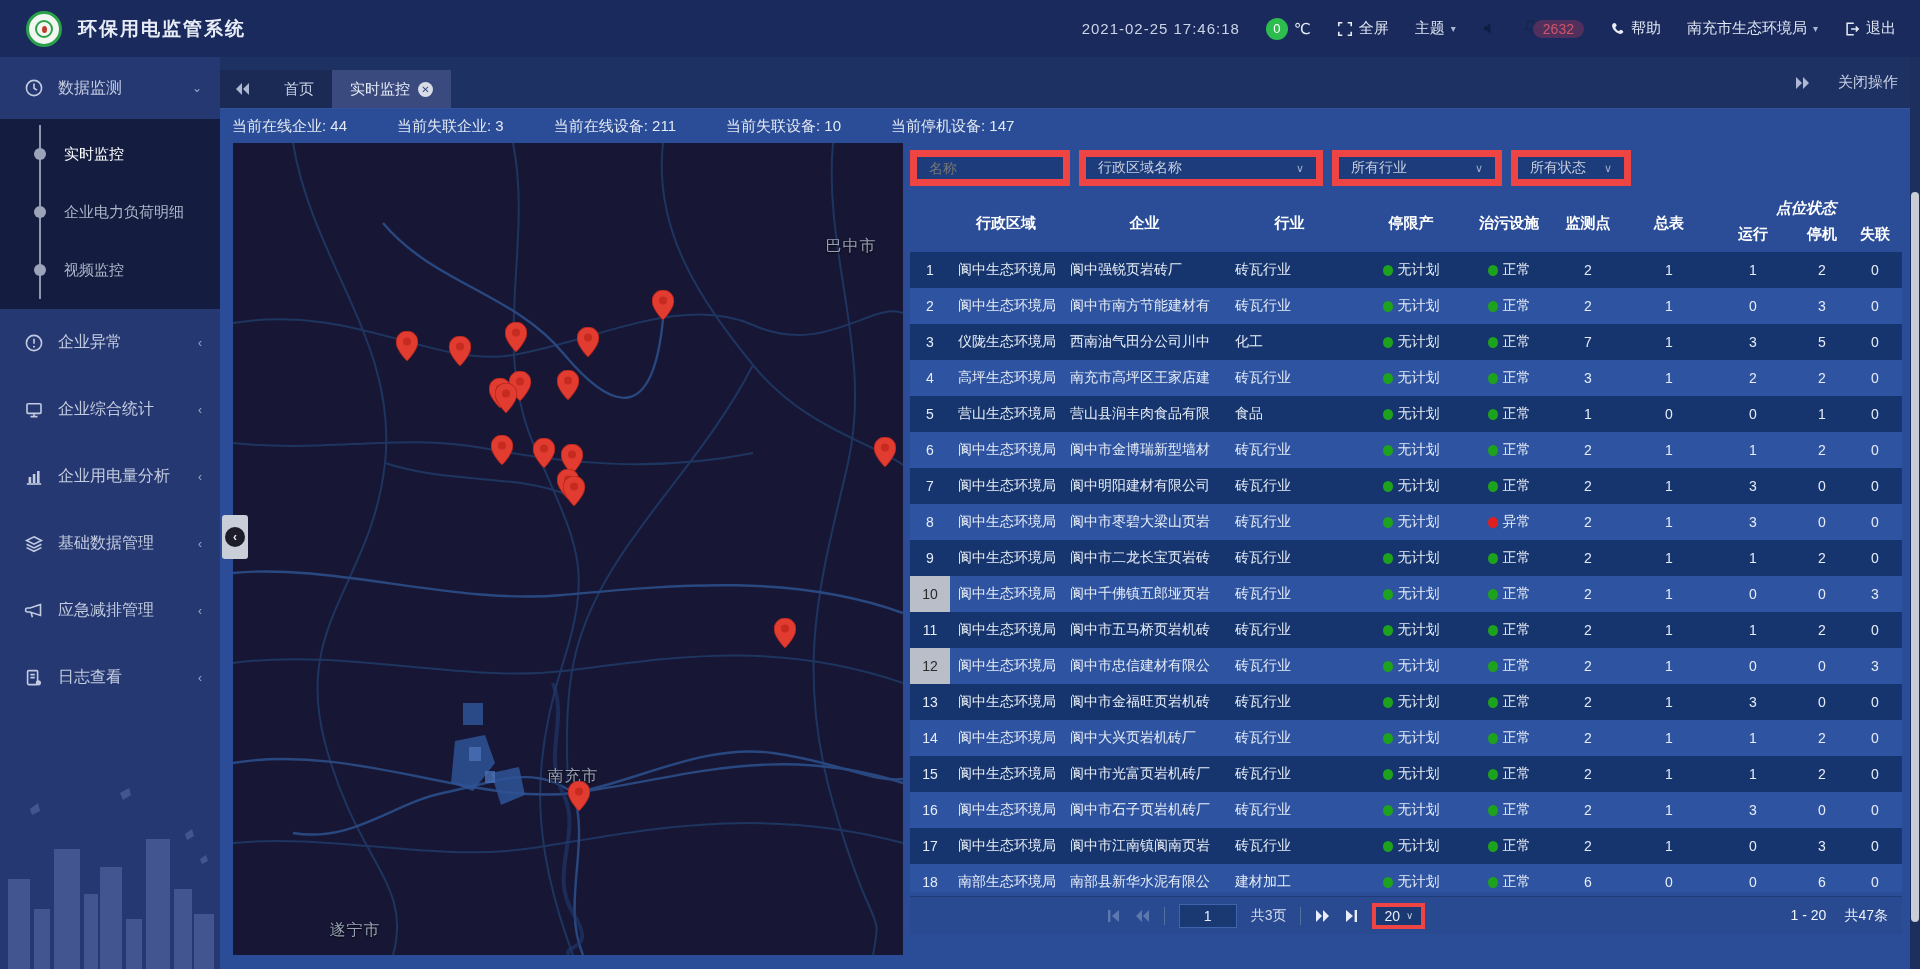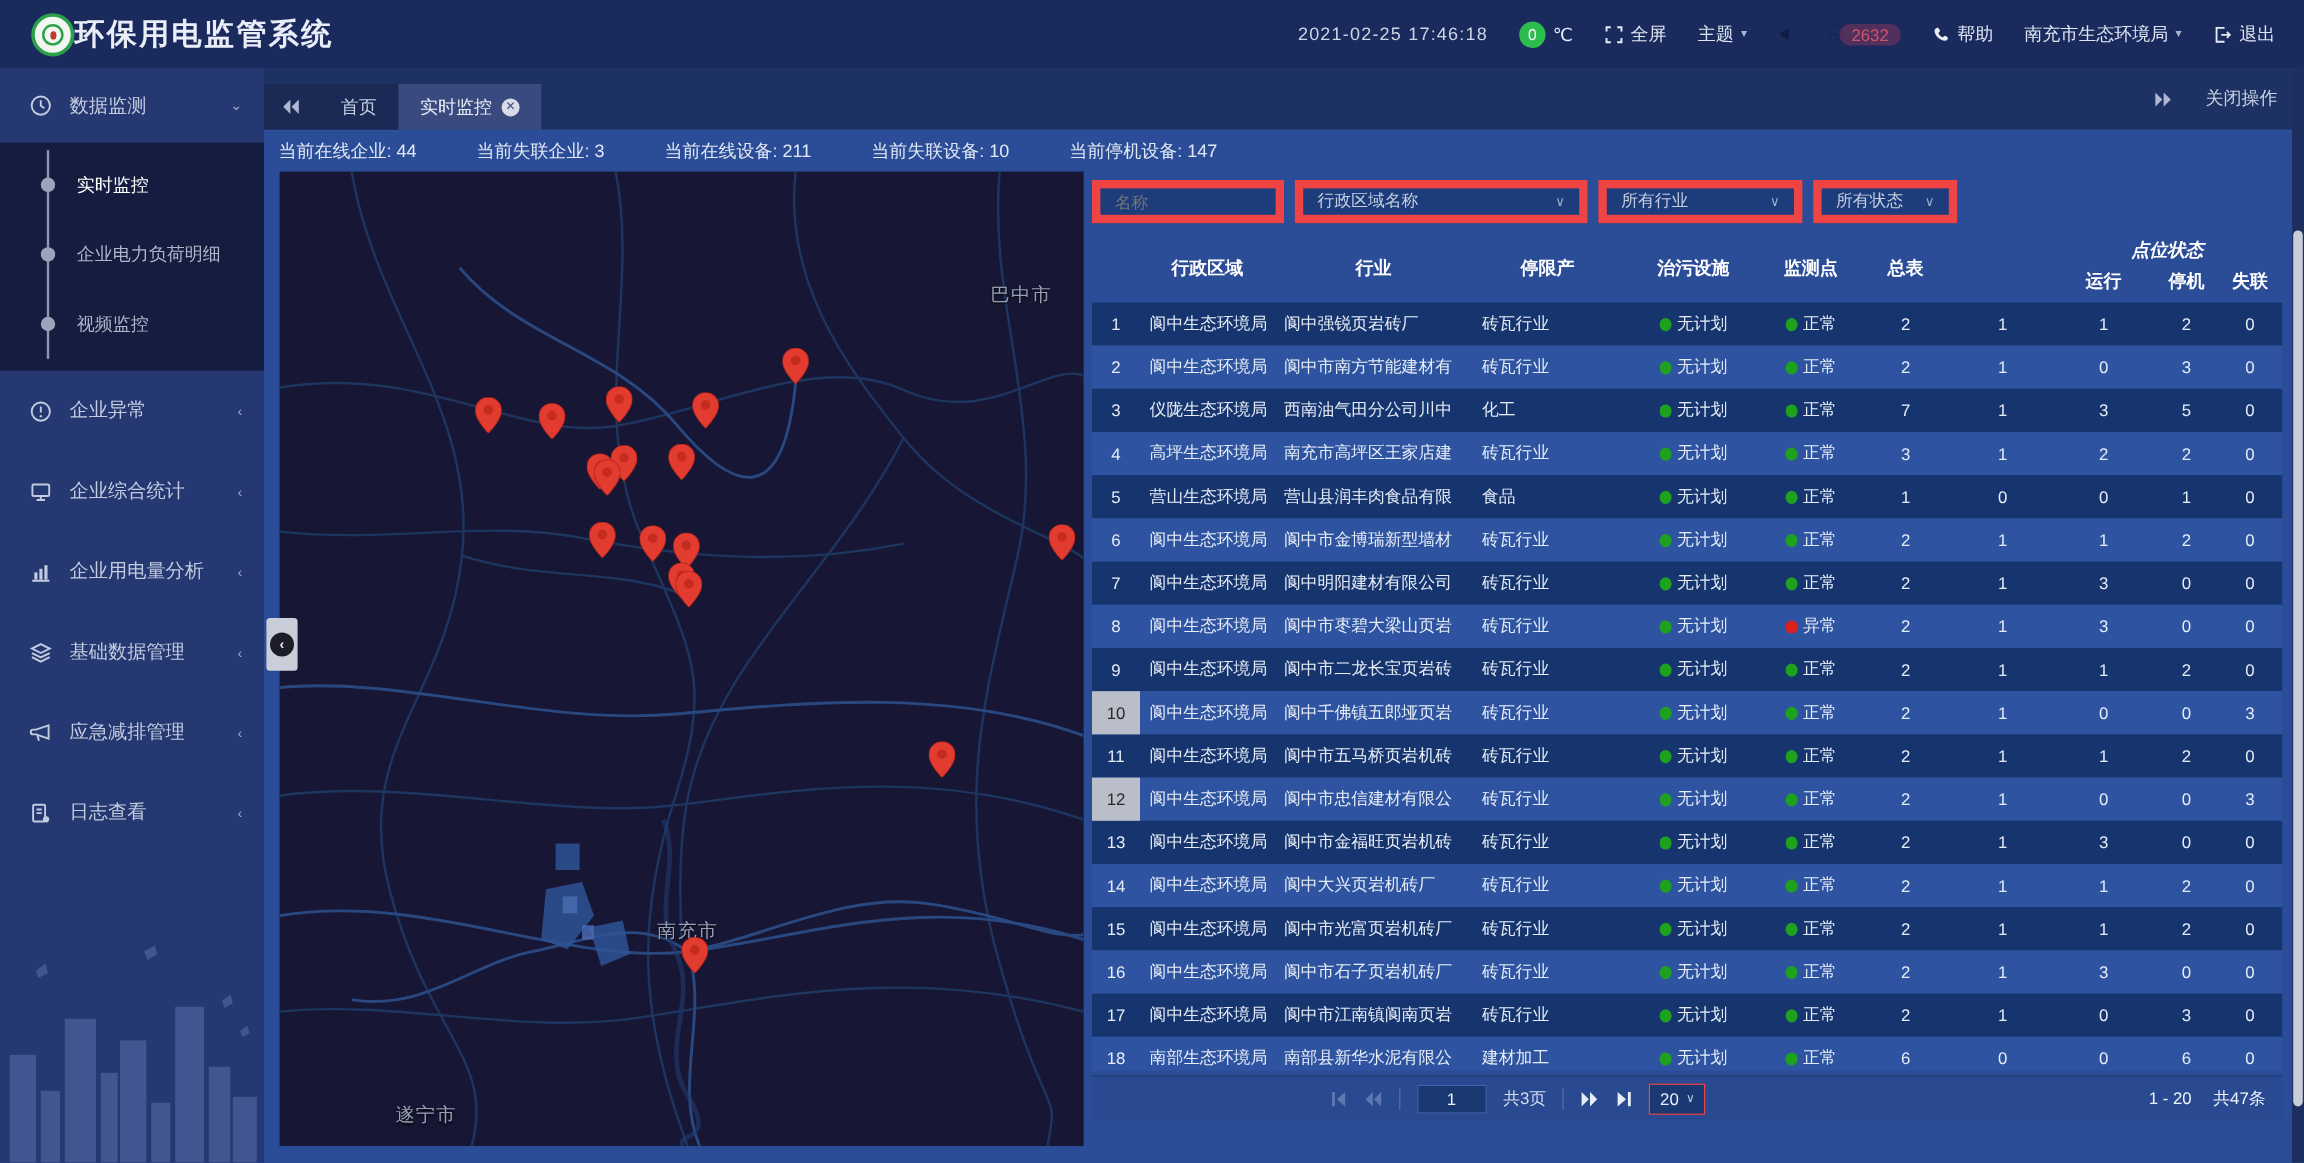--- a/index.html
+++ b/index.html
@@ -7,21 +7,21 @@
     font-family:"Liberation Sans","DejaVu Sans",sans-serif; }
   .app { position:relative; width:1920px; height:969px; }
 
   
   .header { position:absolute; left:0; top:0; width:1920px; height:57px; background:#1a2a5c;
     display:flex; align-items:center; color:#e8edf8; z-index:30; }
   .logo { width:36px; height:36px; border-radius:50%; background:#f2f6f0; margin-left:26px;
     border:3px solid #2aa04b; display:flex; align-items:center; justify-content:center; }
   .logo-inner { width:18px; height:18px; border-radius:50%; border:2px solid #2aa04b; position:relative; }
   .logo-inner::after { content:""; position:absolute; left:5px; top:4px; width:5px; height:7px; border-radius:50%; background:#c03a2b; }
-  .app-title { font-size:25px; font-weight:bold; letter-spacing:2px; }
+  .app-title { font-size:19px; font-weight:bold; letter-spacing:2px; margin-left:16px; }
   .header-right { margin-left:auto; display:flex; align-items:center; gap:26px; padding-right:24px; font-size:15px; }
   .datetime { color:#ccd4e6; letter-spacing:1px; }
   .temp { display:flex; align-items:center; gap:6px; }
   .temp-badge { width:22px; height:22px; border-radius:50%; background:#2dbd4e; color:#fff; font-size:13px;
     display:flex; align-items:center; justify-content:center; }
   .hbtn { display:flex; align-items:center; gap:6px; color:#dfe5f2; cursor:pointer; }
   .hbtn svg { display:block; }
   .caret { font-size:10px; color:#aab6d2; }
   .notif { position:relative; display:flex; align-items:center; }
   .notif-badge { background:rgba(150,55,95,.45); color:#cf5668; border-radius:9px; padding:1px 10px; font-size:14px; margin-left:-6px; }
@@ -93,21 +93,21 @@
   .tc-center { justify-content:center; }
   .sdot { width:10px; height:11px; border-radius:50%; margin-right:5px; flex:0 0 auto; }
 
   .pager { margin-top:4px; height:38px; background:#294a90; border-top:1px solid #1f3c78; display:flex; align-items:center;
     color:#d5dcec; font-size:14px; padding:0 14px; width:992px; }
   .pager-center { display:flex; align-items:center; gap:14px; margin:0 auto; }
   .pg-ico { display:flex; align-items:center; cursor:pointer; }
   .pg-dim { opacity:.45; }
   .pg-sep { width:1px; height:18px; background:#55719f; }
   .pg-input { width:58px; height:24px; background:#1a3872; border:1px solid #3f63ad; color:#e8edf8; text-align:center; font-size:14px; }
-  .pg-size { height:26px; background:#1a3872; border:1px solid #ef4444; color:#e8edf8; font-size:14px; padding:0 8px;
+  .pg-size { height:26px; background:#1a3872; border:4px solid #ef4444; color:#e8edf8; font-size:14px; padding:0 8px;
     display:flex; align-items:center; gap:6px; cursor:pointer; }
   .pager-right { margin-left:auto; display:flex; gap:18px; color:#eef2fa; }
 
   
   .page-scroll-track { position:absolute; right:0; top:57px; width:10px; height:912px; background:#1d2f5f; z-index:50; }
   .page-scroll-thumb { position:absolute; right:1px; top:135px; width:8px; height:730px; background:#c8cdd7; border-radius:4px; }
 </style>
 </head>
 <body>
 
@@ -462,20 +462,21 @@
           <div class="filter-box filter-select fs-status">
             <span>所有状态</span>
             <span class="filter-chev">∨</span>
           </div>
         </div>
 
         <div class="tbl">
           <div class="tbl-head tbl-head-grid" id="table-head">
               <div class="hcell"></div>
               <div class="hcell">行政区域</div>
+              <div class="hcell">企业</div>
               <div class="hcell">行业</div>
               <div class="hcell">停限产</div>
               <div class="hcell">治污设施</div>
               <div class="hcell">监测点</div>
               <div class="hcell">总表</div>
               <div class="group-label">点位状态</div>
               <div class="subcell" style="grid-column:9;">运行</div>
               <div class="subcell" style="grid-column:10;">停机</div>
               <div class="subcell" style="grid-column:11;">失联</div>
             </div>

